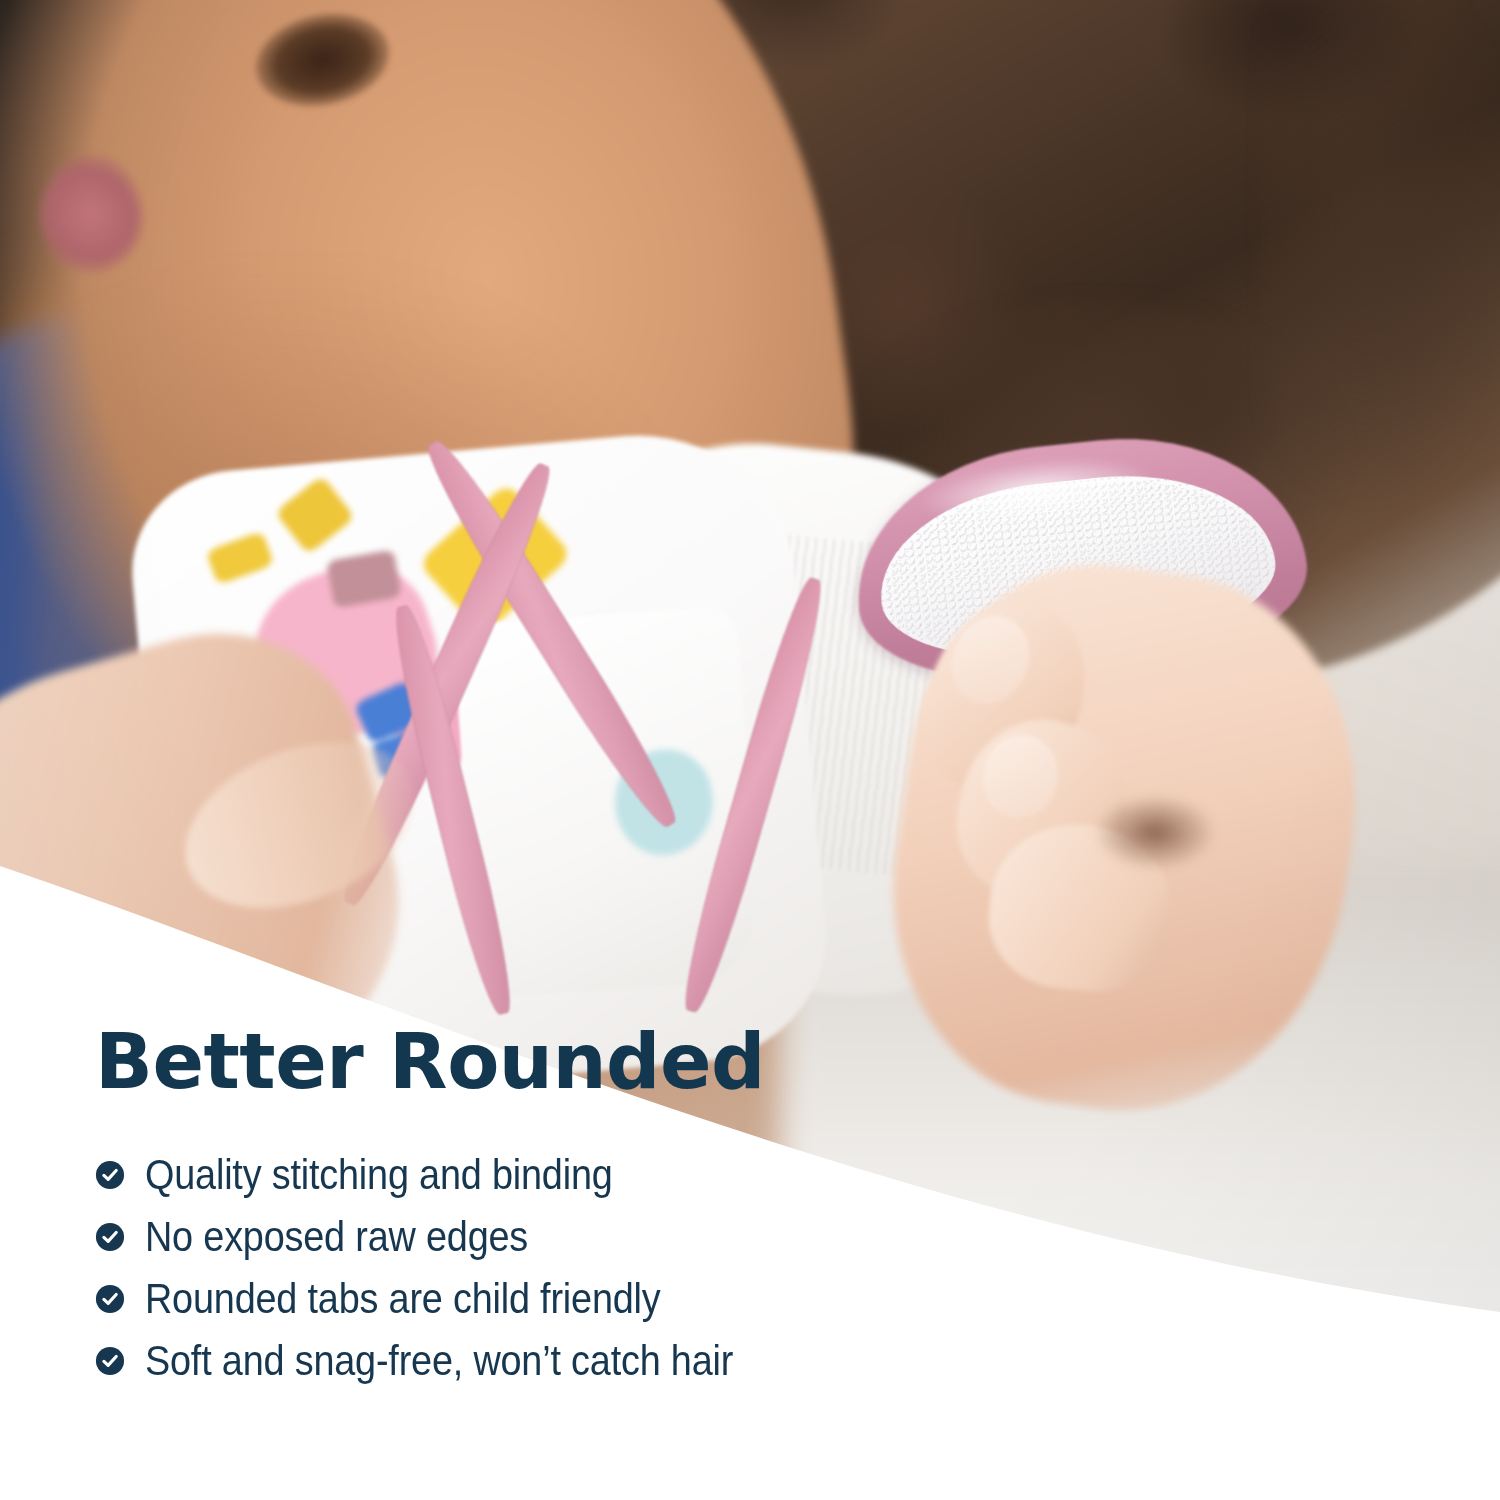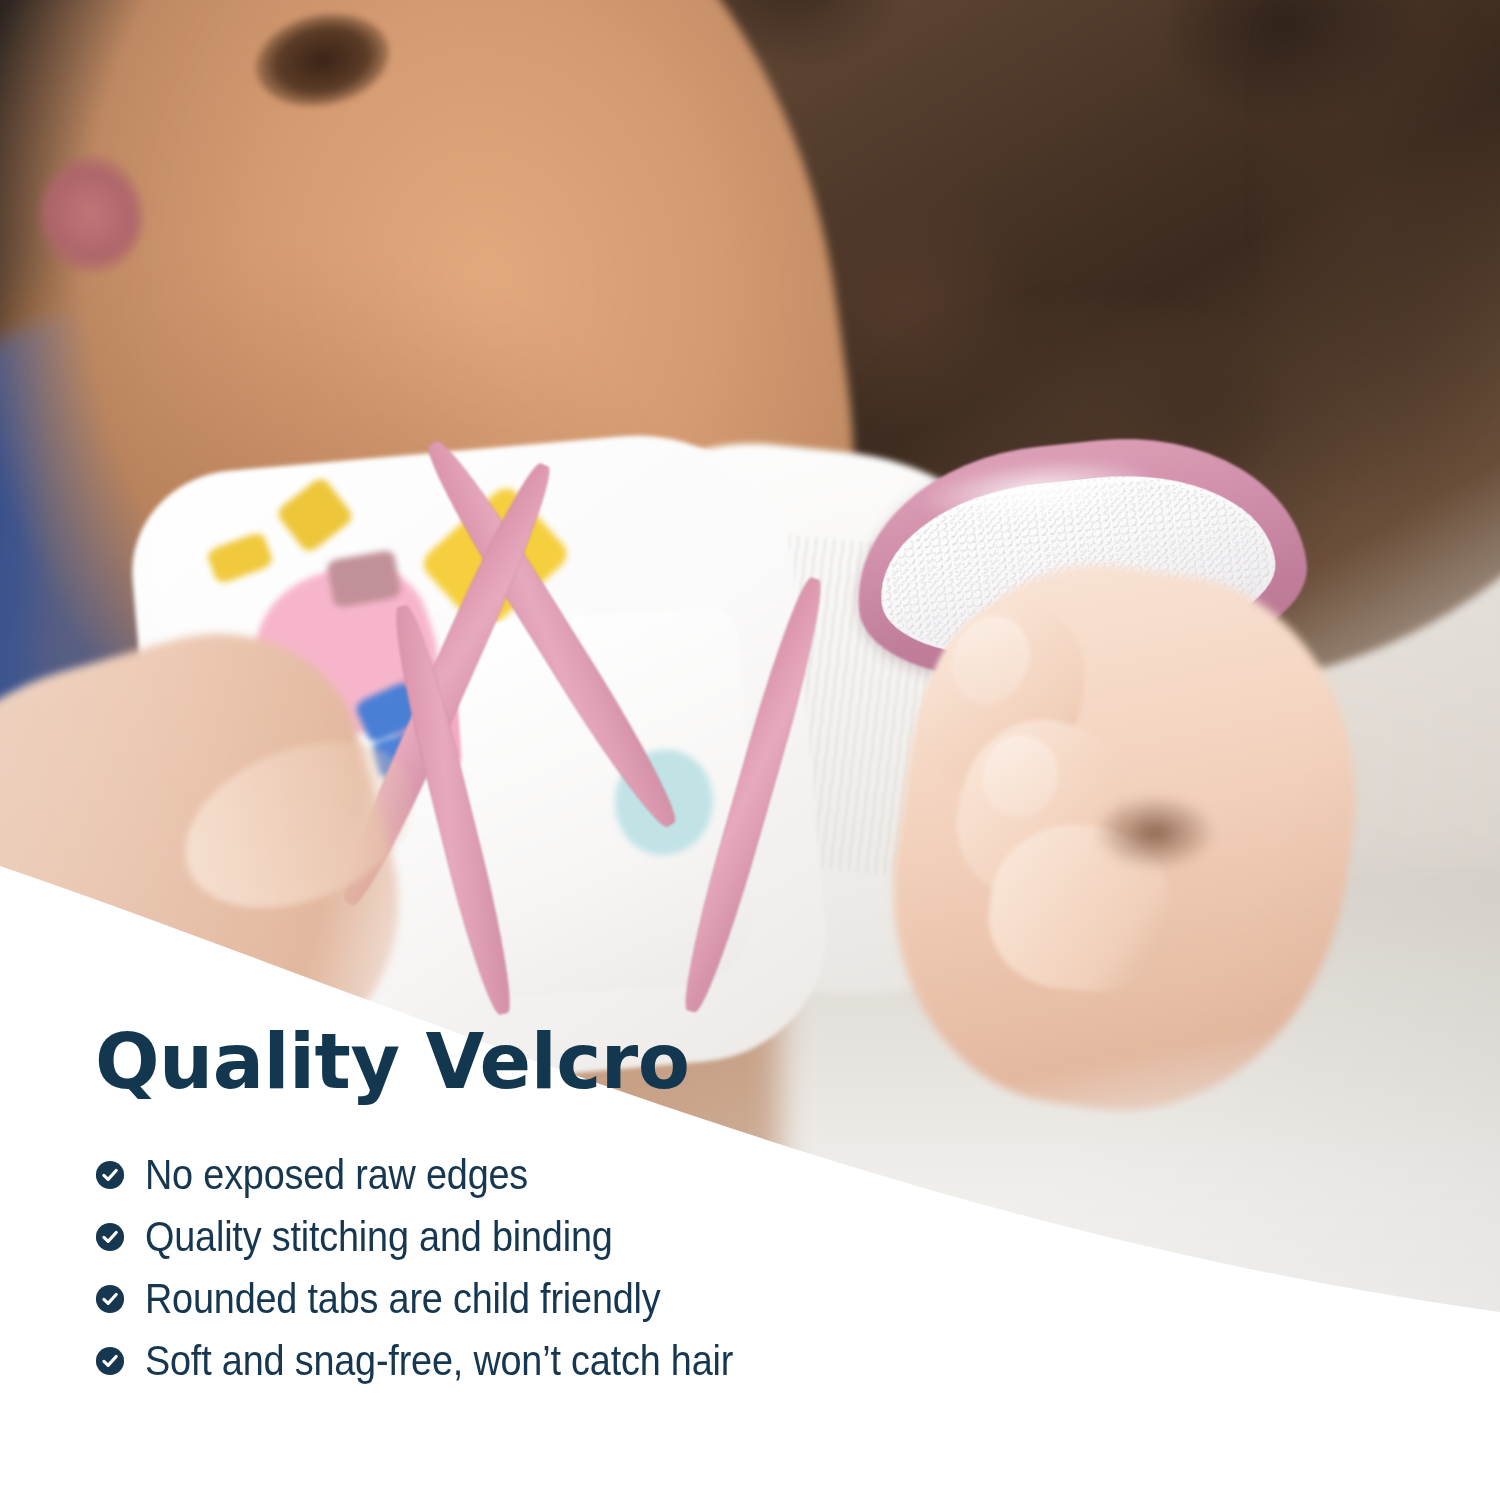--- a/index.html
+++ b/index.html
@@ -450,46 +450,46 @@
 
     <div class="photo-grain"></div>
   </div>
 
   <svg class="white-sweep" viewBox="0 0 1500 1500" preserveAspectRatio="none">
     <path d="M0,866 C420,1010 900,1230 1500,1312 L1500,1500 L0,1500 Z" fill="#ffffff"></path>
   </svg>
 
   <div class="content">
 
-    <h1 class="headline">Quality Velcro</h1>
+    <h1 class="headline">Better Rounded</h1>
 
     <ul class="bullets">
 
+
+      <li class="bullet">
+        <svg class="check-icon" viewBox="0 0 32 32">
+          <circle cx="16" cy="16" r="15" fill="#16374f"></circle>
+          <path d="M9.5 16.4 L14 20.6 L22.6 11.2" fill="none" stroke="#ffffff" stroke-width="3.4" stroke-linecap="round" stroke-linejoin="round"></path>
+        </svg>
+        <span class="bullet-text">Quality stitching and binding</span>
+      </li>
 
       <li class="bullet">
         <svg class="check-icon" viewBox="0 0 32 32">
           <circle cx="16" cy="16" r="15" fill="#16374f"></circle>
           <path d="M9.5 16.4 L14 20.6 L22.6 11.2" fill="none" stroke="#ffffff" stroke-width="3.4" stroke-linecap="round" stroke-linejoin="round"></path>
         </svg>
         <span class="bullet-text">No exposed raw edges</span>
       </li>
 
       <li class="bullet">
         <svg class="check-icon" viewBox="0 0 32 32">
           <circle cx="16" cy="16" r="15" fill="#16374f"></circle>
           <path d="M9.5 16.4 L14 20.6 L22.6 11.2" fill="none" stroke="#ffffff" stroke-width="3.4" stroke-linecap="round" stroke-linejoin="round"></path>
         </svg>
-        <span class="bullet-text">Quality stitching and binding</span>
-      </li>
-
-      <li class="bullet">
-        <svg class="check-icon" viewBox="0 0 32 32">
-          <circle cx="16" cy="16" r="15" fill="#16374f"></circle>
-          <path d="M9.5 16.4 L14 20.6 L22.6 11.2" fill="none" stroke="#ffffff" stroke-width="3.4" stroke-linecap="round" stroke-linejoin="round"></path>
-        </svg>
         <span class="bullet-text">Rounded tabs are child friendly</span>
       </li>
 
       <li class="bullet">
         <svg class="check-icon" viewBox="0 0 32 32">
           <circle cx="16" cy="16" r="15" fill="#16374f"></circle>
           <path d="M9.5 16.4 L14 20.6 L22.6 11.2" fill="none" stroke="#ffffff" stroke-width="3.4" stroke-linecap="round" stroke-linejoin="round"></path>
         </svg>
         <span class="bullet-text">Soft and snag-free, won’t catch hair</span>
       </li>

